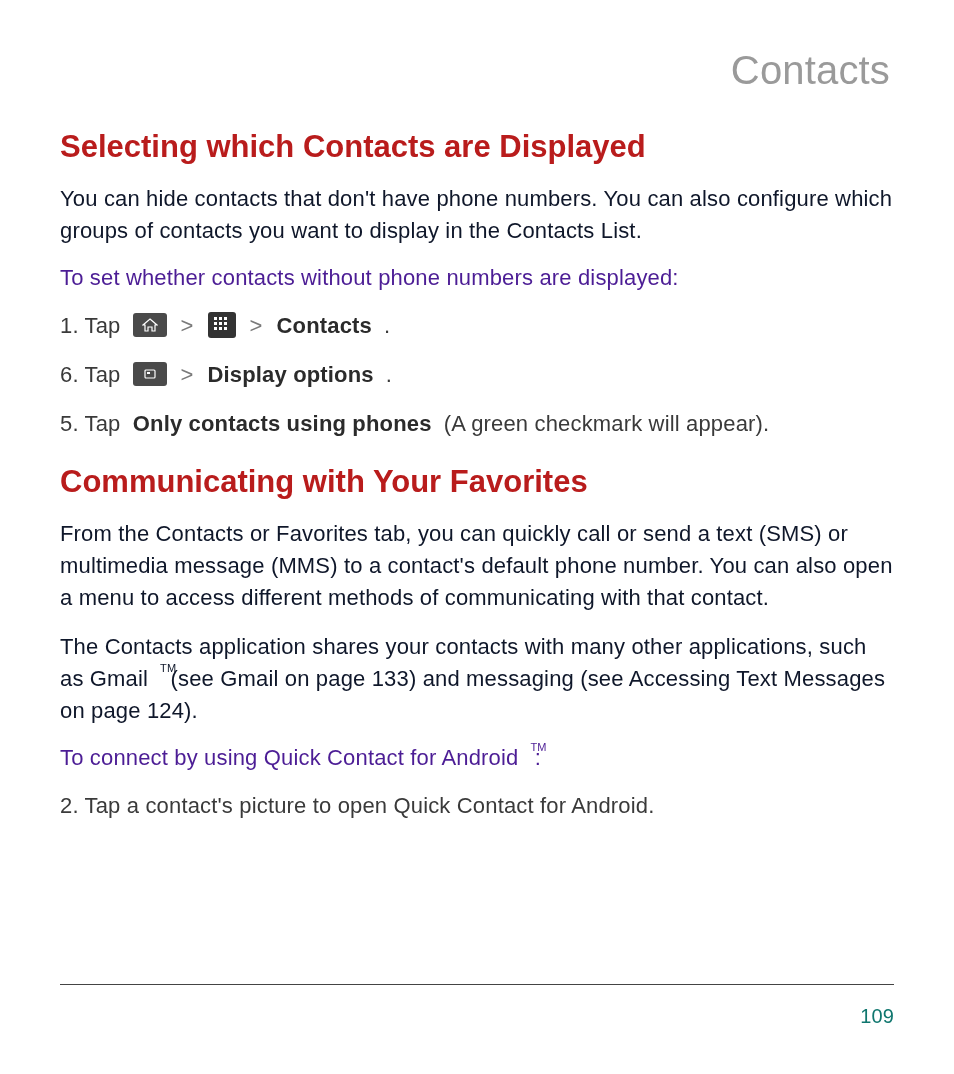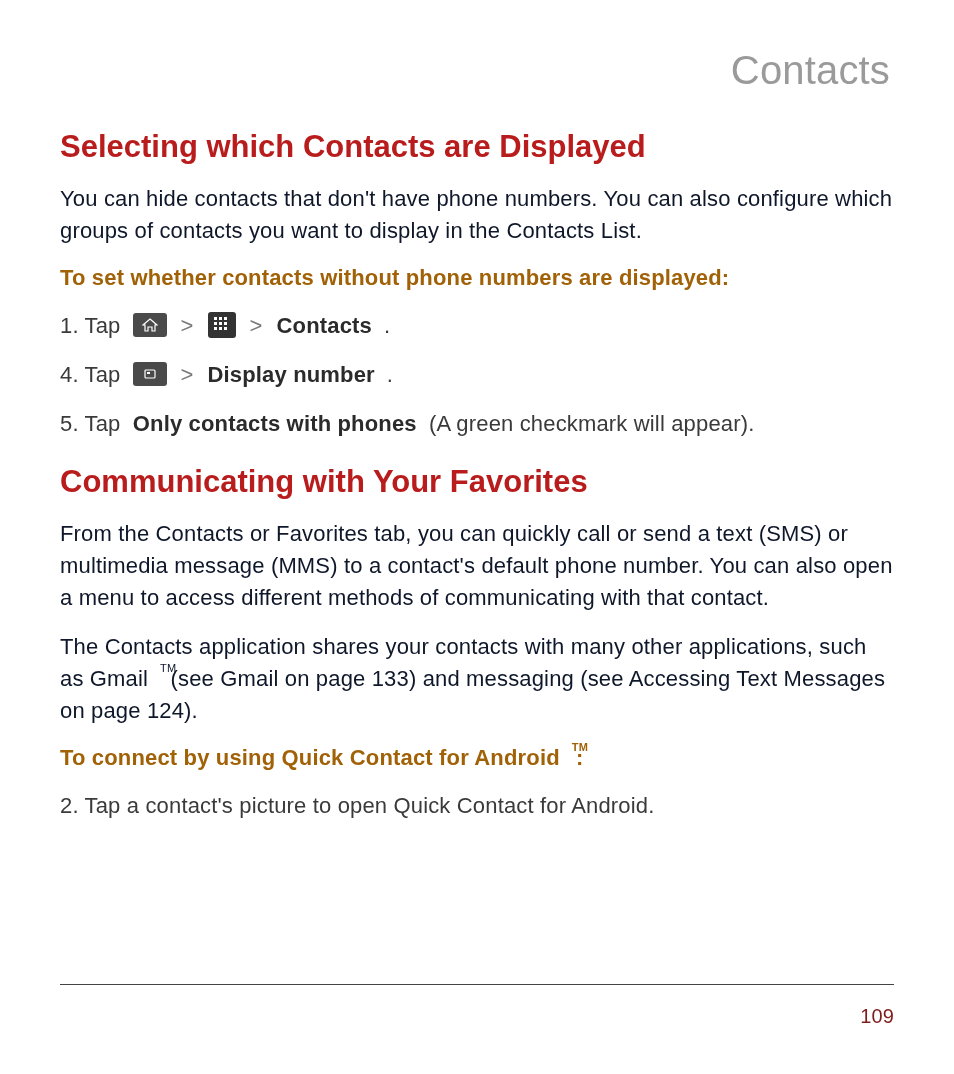--- a/index.html
+++ b/index.html
@@ -31,22 +31,22 @@
   }
   .body-text {
     font-size: 22px;
     line-height: 1.45;
     color: #0f172a;
     margin-bottom: 18px;
     font-weight: 400;
   }
   .sub-bold {
     font-size: 22px;
-    font-weight: 700;
-    color: #a16207;
+    font-weight: 400;
+    color: #4c1d95;
     margin-bottom: 18px;
   }
   ol.steps {
     list-style: none;
     padding: 0;
     margin: 0 0 24px 0;
     font-size: 22px;
     color: #3a3a3a;
   }
   ol.steps li {
@@ -89,21 +89,21 @@
   }
   .footer {
     position: absolute;
     bottom: 46px;
     right: 60px;
     left: 60px;
     border-top: 1px solid #444;
     padding-top: 20px;
     text-align: right;
     font-size: 20px;
-    color: #7f1d1d;
+    color: #0f766e;
   }
 </style>
 </head>
 <body>
 
 <div class="header-title">Contacts</div>
 
 <div class="h2">Selecting which Contacts are Displayed</div>
 
 <div class="body-text">You can hide contacts that don't have phone numbers. You can also configure which groups of contacts you want to display in the Contacts List.</div>
@@ -132,34 +132,34 @@
             <rect x="6" y="11" width="3" height="3"></rect>
             <rect x="11" y="11" width="3" height="3"></rect>
         </g>
       </svg>
     </span>
     <span class="sep">&gt;</span>
     <span class="bold">Contacts</span>
       <span>.</span>
   </li>
   <li>
-    <span class="num">4. Tap</span>
+    <span class="num">6. Tap</span>
     <span class="icon">
       <svg width="14" height="12" viewBox="0 0 14 12">
           <rect x="2" y="2" width="10" height="8" rx="1" fill="none" stroke="#fff" stroke-width="1.2"></rect>
           <rect x="4" y="4" width="3" height="2" fill="#fff"></rect>
         </svg>
     </span>
     <span class="sep">&gt;</span>
-    <span class="bold">Display number</span>
+    <span class="bold">Display options</span>
       <span>.</span>
   </li>
   <li style="display:block;">
     <span class="num">5. Tap</span>
-    <span class="bold">Only contacts with phones</span><span> (A green checkmark will appear).</span>
+    <span class="bold">Only contacts using phones</span><span> (A green checkmark will appear).</span>
   </li>
 </ol>
 
 <div class="h2">Communicating with Your Favorites</div>
 
 <div class="body-text">From the Contacts or Favorites tab, you can quickly call or send a text (SMS) or multimedia message (MMS) to a contact's default phone number. You can also open a menu to access different methods of communicating with that contact.</div>
 
 <div class="body-text">
   <span>The Contacts application shares your contacts with many other applications, such as Gmail</span><span class="tm">TM</span><span> (see Gmail on page 133) and messaging (see Accessing Text Messages on page 124).</span>
 </div>

